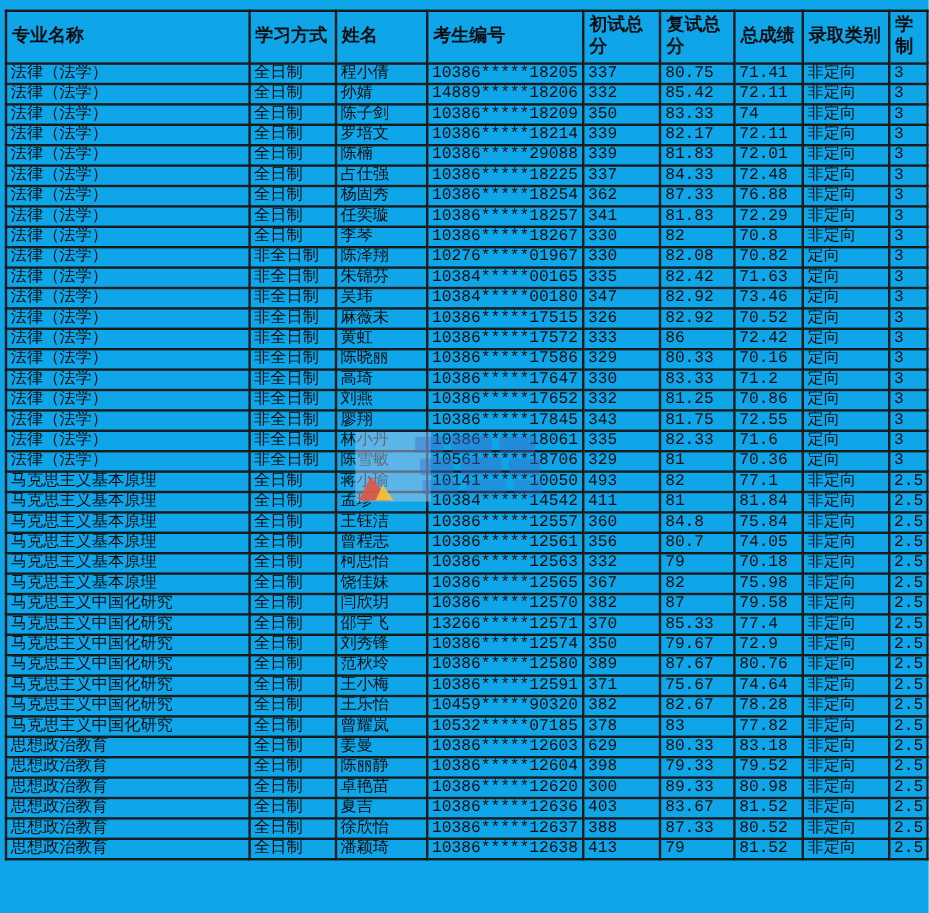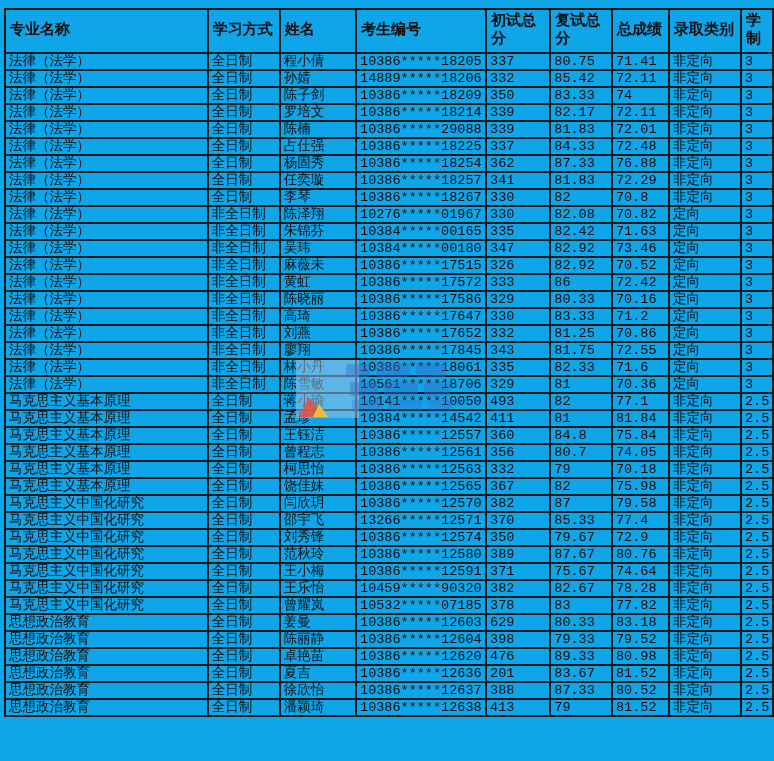--- a/index.html
+++ b/index.html
@@ -487,32 +487,32 @@
           <td>79.33</td>
           <td>79.52</td>
           <td>非定向</td>
           <td>2.5</td>
         </tr>
         <tr>
           <td>思想政治教育</td>
           <td>全日制</td>
           <td>卓艳苗</td>
           <td>10386*****12620</td>
-          <td>476</td>
+          <td>300</td>
           <td>89.33</td>
           <td>80.98</td>
           <td>非定向</td>
           <td>2.5</td>
         </tr>
         <tr>
           <td>思想政治教育</td>
           <td>全日制</td>
           <td>夏吉</td>
           <td>10386*****12636</td>
-          <td>201</td>
+          <td>403</td>
           <td>83.67</td>
           <td>81.52</td>
           <td>非定向</td>
           <td>2.5</td>
         </tr>
         <tr>
           <td>思想政治教育</td>
           <td>全日制</td>
           <td>徐欣怡</td>
           <td>10386*****12637</td>

